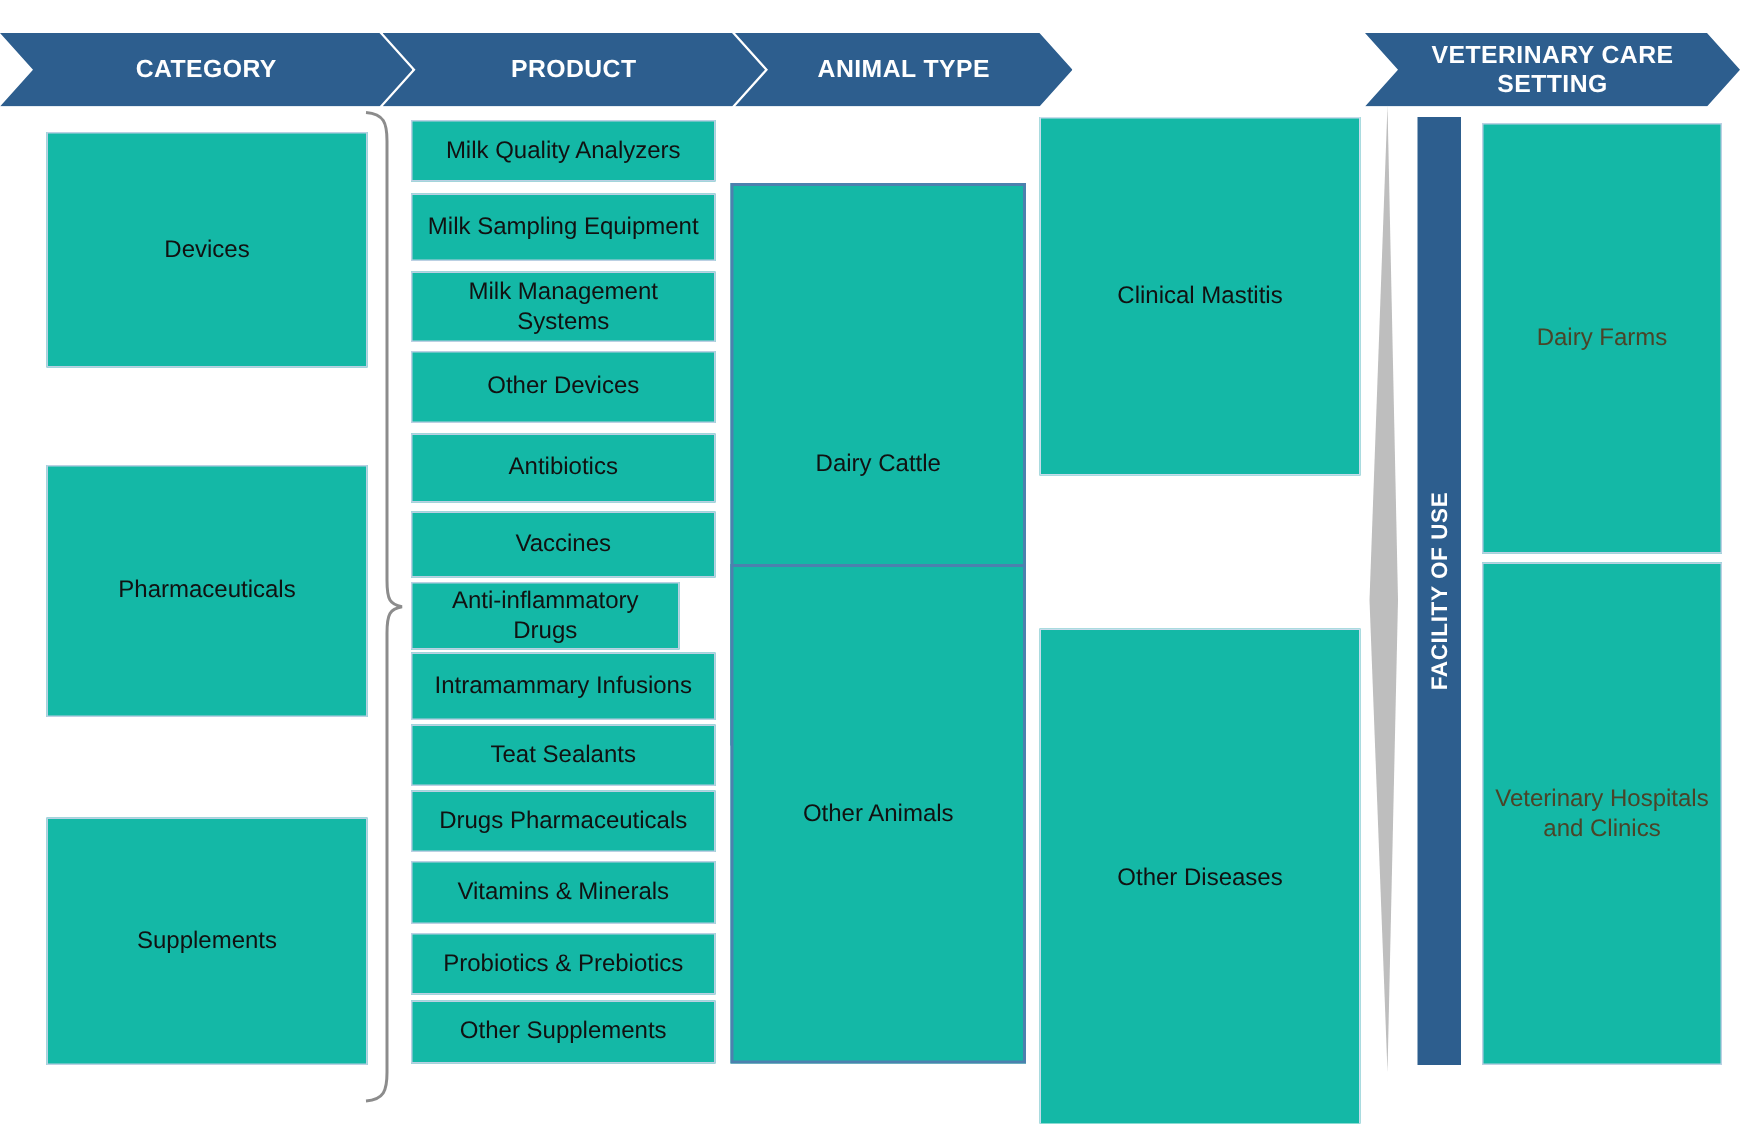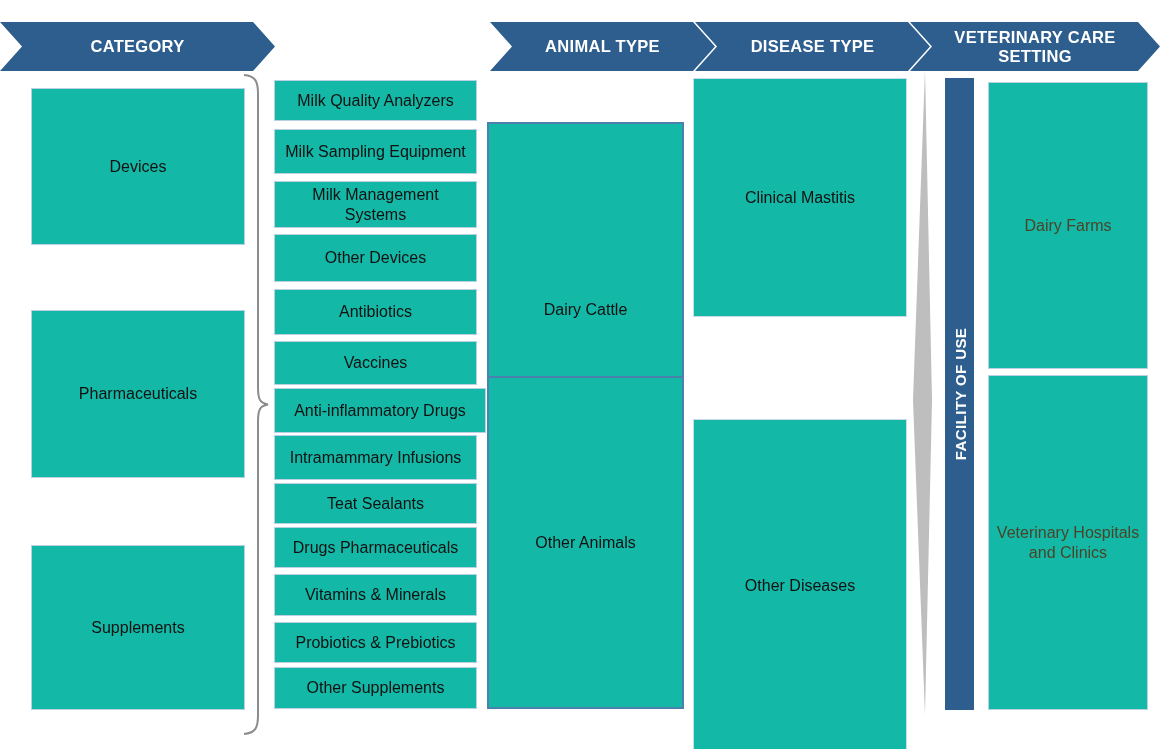--- a/index.html
+++ b/index.html
@@ -106,25 +106,25 @@
   #brace-svg { left: 238px; top: 72px; }
   #lens-svg  { left: 905px; top: 70px; }
 </style>
 </head>
 <body>
 
 <div id="header-ribbon">
   <div class="hdr chev-first" style="left:0px; width:275px;">
     <span class="hdr-label">CATEGORY</span>
   </div>
+  <div class="hdr chev-both" style="left:255px; width:255px;">
+    <span class="hdr-label">PRODUCT</span>
+  </div>
   <div class="hdr chev-both" style="left:490px; width:225px;">
     <span class="hdr-label">ANIMAL TYPE</span>
-  </div>
-  <div class="hdr chev-both" style="left:695px; width:235px;">
-    <span class="hdr-label">DISEASE TYPE</span>
   </div>
   <div class="hdr chev-both" style="left:910px; width:250px;">
     <span class="hdr-label">VETERINARY CARE SETTING</span>
   </div>
 </div>
 
 <div class="card cat-box" style="left:31px; top:88px; width:214px; height:157px;">
   <span class="txt">Devices</span>
 </div>
 <div class="card cat-box" style="left:31px; top:310px; width:214px; height:168px;">
@@ -149,21 +149,21 @@
 </div>
 <div class="card prod-box" style="left:274px; top:234px; width:203px; height:48px;">
   <span class="txt">Other Devices</span>
 </div>
 <div class="card prod-box" style="left:274px; top:289px; width:203px; height:46px;">
   <span class="txt">Antibiotics</span>
 </div>
 <div class="card prod-box" style="left:274px; top:341px; width:203px; height:44px;">
   <span class="txt">Vaccines</span>
 </div>
-<div class="card prod-box" style="left:274px; top:388px; width:212px; height:45px;">
+<div class="card prod-box" style="left:274px; top:388px; width:179px; height:45px;">
   <span class="txt">Anti-inflammatory Drugs</span>
 </div>
 <div class="card prod-box" style="left:274px; top:435px; width:203px; height:45px;">
   <span class="txt">Intramammary Infusions</span>
 </div>
 <div class="card prod-box" style="left:274px; top:483px; width:203px; height:41px;">
   <span class="txt">Teat Sealants</span>
 </div>
 <div class="card prod-box" style="left:274px; top:527px; width:203px; height:41px;">
   <span class="txt">Drugs Pharmaceuticals</span>

